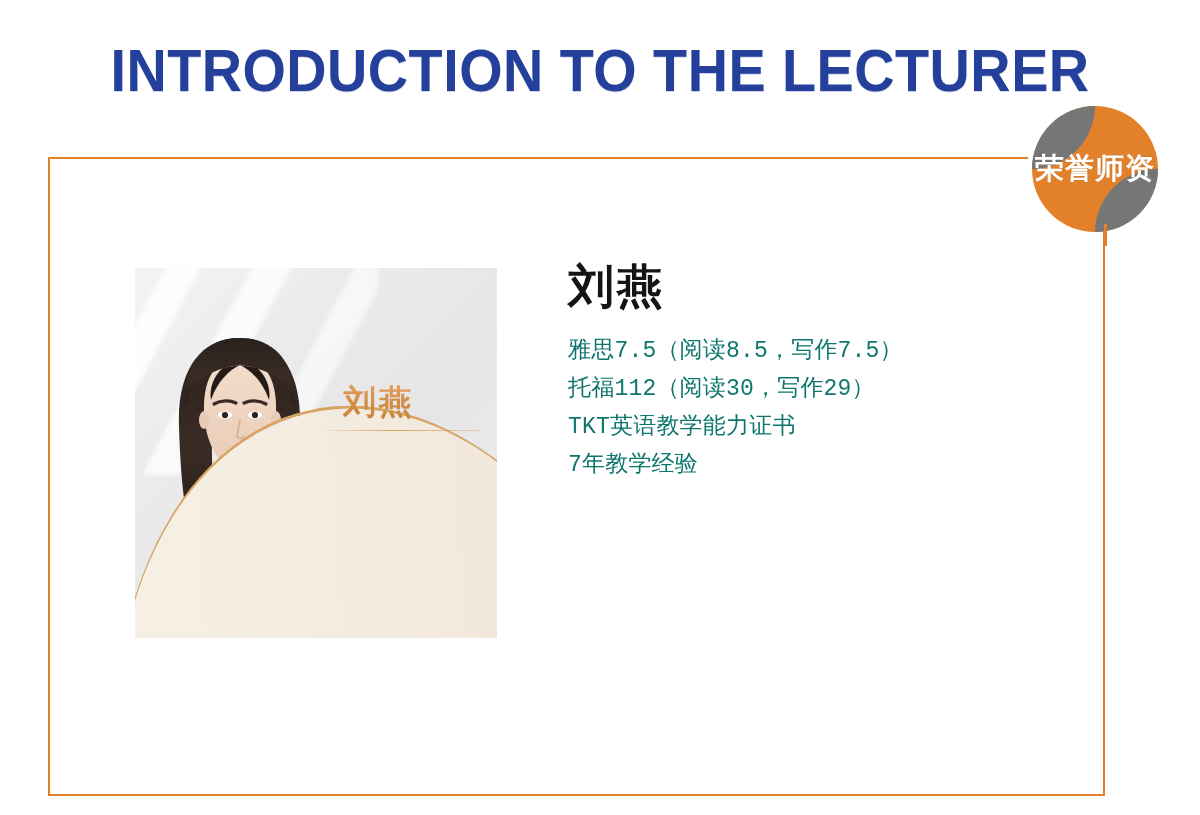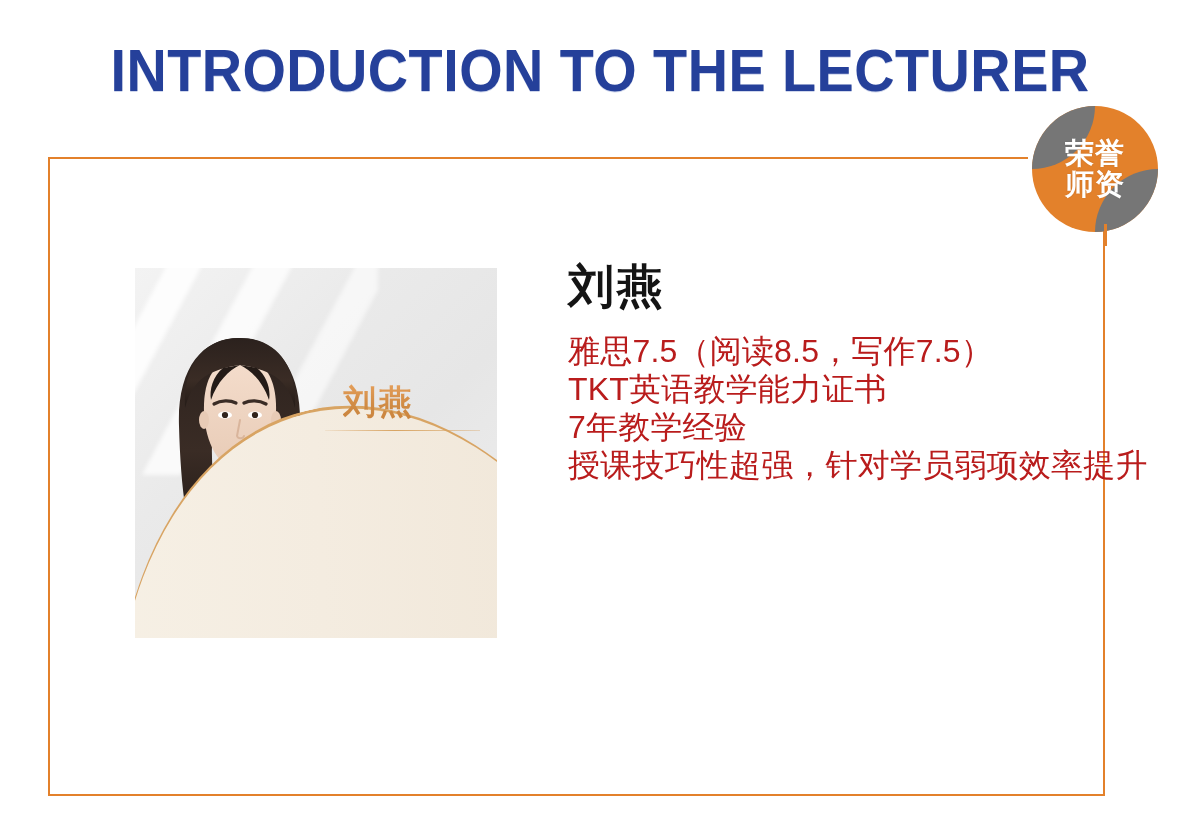--- a/index.html
+++ b/index.html
@@ -81,21 +81,20 @@
     border-bottom-right-radius: 100% 100%;
   }
   #honor-badge .pinwheel .seg.s2 {
     right: 0; bottom: 0;
     border-top-left-radius: 100% 100%;
   }
   #honor-badge .badge-text {
     position: absolute;
     inset: 0;
     display: flex;
-    flex-direction: column;
     align-items: center;
     justify-content: center;
     color: #ffffff;
     font-family: "Liberation Sans", "DejaVu Sans", sans-serif;
     font-weight: 700;
     font-size: 29px;
     line-height: 1.08;
     letter-spacing: 1px;
     text-shadow: 0 0 2px rgba(0,0,0,0.12);
   }
@@ -199,24 +198,24 @@
     color: #141414;
     letter-spacing: 3px;
     margin: 0 0 22px 0;
   }
   #credentials {
     list-style: none;
     margin: 0;
     padding: 0;
   }
   #credentials li {
-    font-family: Liberation Sans, sans-serif;
-    font-size: 32px;
+    font-family: Liberation Mono, monospace;
+    font-size: 23px;
     line-height: 38px;
-    color: #b91c1c;
+    color: #0f766e;
     letter-spacing: 0.2px;
     white-space: nowrap;
   }
 </style>
 </head>
 <body>
 
 <div id="page-title">INTRODUCTION TO THE LECTURER</div>
 
 <div id="frame"></div>
@@ -308,17 +307,17 @@
   <div class="swoosh"></div>
 
   <div class="overlay-name">刘燕</div>
   <div class="overlay-rule"></div>
 </div>
 
 <div id="info-panel">
   <h1 id="lecturer-name">刘燕</h1>
   <ul id="credentials">
     <li>雅思7.5（阅读8.5，写作7.5）</li>
+    <li>托福112（阅读30，写作29）</li>
     <li>TKT英语教学能力证书</li>
     <li>7年教学经验</li>
-    <li>授课技巧性超强，针对学员弱项效率提升</li>
   </ul>
 </div>
 
 </body></html>

